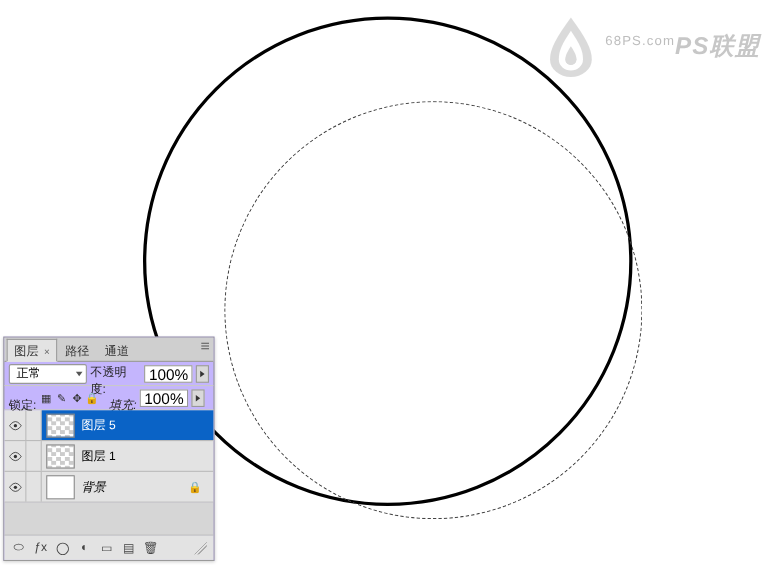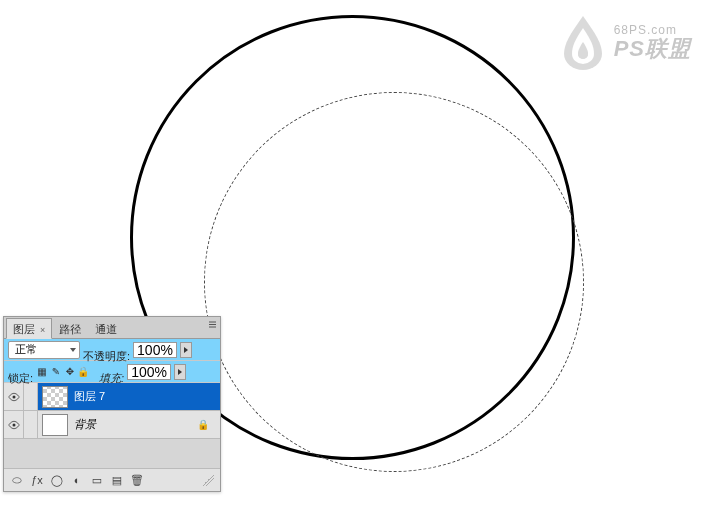--- a/index.html
+++ b/index.html
@@ -6,26 +6,26 @@
     body { width: 705px; height: 526px; background: #fff; font-family: "Microsoft YaHei", Arial, sans-serif; font-size: 11px; position: relative; overflow: hidden; }
     
     
     .canvas { position: absolute; inset: 0; }
     .solid-circle { position: absolute; left: 130px; top: 15px; width: 445px; height: 445px; border: 3px solid #000; border-radius: 50%; }
     .dashed-circle { position: absolute; left: 204px; top: 92px; width: 380px; height: 380px; border: 1px dashed #444; border-radius: 50%; }
     
     
     .watermark { position: absolute; right: 14px; top: 14px; display: flex; align-items: center; gap: 8px; opacity: .55; }
     .wm-drop { width: 46px; height: 56px; }
-    .wm-text { display: flex; flex-direction: column; line-height: 1; }
+    .wm-text { display: flex; flex-direction: row; line-height: 1; }
     .wm-url { font-size: 12px; color: #888; letter-spacing: 1px; margin-bottom: 2px; }
     .wm-brand { font-size: 22px; font-weight: 700; color: #9a9a9a; font-style: italic; letter-spacing: 1px; text-align: center; }
     
     
-    .panel { position: absolute; left: 3px; top: 316px; width: 218px; background: #7dd3fc; border: 1px solid #9a9a9a; box-shadow: 0 1px 3px rgba(0,0,0,.2); }
+    .panel { position: absolute; left: 3px; top: 306px; width: 192px; background: #c4b5fd; border: 1px solid #9a9a9a; box-shadow: 0 1px 3px rgba(0,0,0,.2); }
     .panel-menu { position: absolute; right: 2px; top: 2px; width: 11px; height: 11px; display: flex; align-items: center; justify-content: center; }
     
     .tabs { display: flex; align-items: stretch; height: 22px; background: #cfcfcf; border-bottom: 1px solid #9a9a9a; padding-left: 2px; }
     .tab { padding: 3px 6px 0; font-size: 11px; color: #333; border: 1px solid transparent; position: relative; top: 1px; }
     .tab.active { background: #e3e3e3; border: 1px solid #9a9a9a; border-bottom: 1px solid #e3e3e3; }
     .tab-close { font-size: 9px; margin-left: 2px; color: #666; }
     
     .row { display: flex; align-items: center; height: 22px; padding: 0 4px; gap: 3px; border-bottom: 1px solid #c9c9c9; }
     .select { display: inline-flex; align-items: center; height: 18px; padding: 0 14px 0 6px; background: #fff; border: 1px solid #999; border-radius: 2px; position: relative; font-size: 11px; }
     .select::after { content:''; position:absolute; right:3px; top:6px; border-left:3px solid transparent; border-right:3px solid transparent; border-top:4px solid #555; }
@@ -122,21 +122,34 @@
     <div class="layer-row selected">
       <div class="vis-cell">
         <svg class="eye-svg" viewBox="0 0 16 12">
             <path d="M8 1C4 1 1 6 1 6s3 5 7 5 7-5 7-5-3-5-7-5z" fill="none" stroke="#333"></path>
             <circle cx="8" cy="6" r="2" fill="#333"></circle>
           </svg>
       </div>
       <div class="link-cell"></div>
       <div class="layer-strip">
         <div class="thumb checker"></div>
-        <span class="layer-name">图层 7</span>
+        <span class="layer-name">图层 5</span>
+      </div>
+    </div>
+    <div class="layer-row">
+      <div class="vis-cell">
+        <svg class="eye-svg" viewBox="0 0 16 12">
+            <path d="M8 1C4 1 1 6 1 6s3 5 7 5 7-5 7-5-3-5-7-5z" fill="none" stroke="#333"></path>
+            <circle cx="8" cy="6" r="2" fill="#333"></circle>
+          </svg>
+      </div>
+      <div class="link-cell"></div>
+      <div class="layer-strip">
+        <div class="thumb checker"></div>
+        <span class="layer-name">图层 1</span>
       </div>
     </div>
     <div class="layer-row">
       <div class="vis-cell">
         <svg class="eye-svg" viewBox="0 0 16 12">
             <path d="M8 1C4 1 1 6 1 6s3 5 7 5 7-5 7-5-3-5-7-5z" fill="none" stroke="#333"></path>
             <circle cx="8" cy="6" r="2" fill="#333"></circle>
           </svg>
       </div>
       <div class="link-cell"></div>

